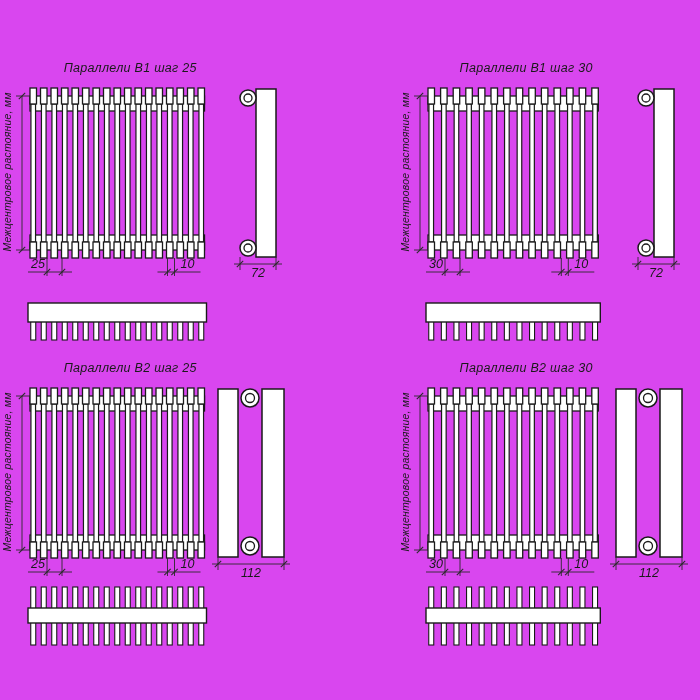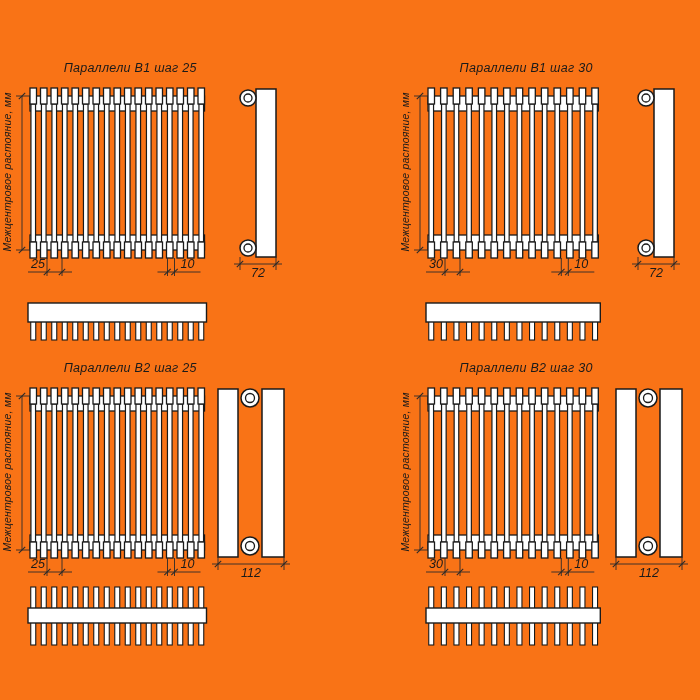--- a/index.html
+++ b/index.html
@@ -1,20 +1,20 @@
 <!DOCTYPE html>
 <html><head>
 <meta charset="utf-8">
 <style>
   html,body{margin:0;padding:0;}
   body{
     width:700px;height:700px;background:#ffffff;
     font-family:"Liberation Sans",sans-serif;overflow:hidden;
   }
-  .page{position:relative;width:700px;height:700px;background:#f97316;}
+  .page{position:relative;width:700px;height:700px;background:#d946ef;}
   svg text{
     font-family:"Liberation Sans",sans-serif;
     font-style:italic;
     fill:#1a1a1a;
   }
   text.title{font-size:12.5px;letter-spacing:.3px;}
   text.dim{font-size:12.5px;}
   text.axis{font-size:10.5px;letter-spacing:.2px;}
 </style>
 </head>

